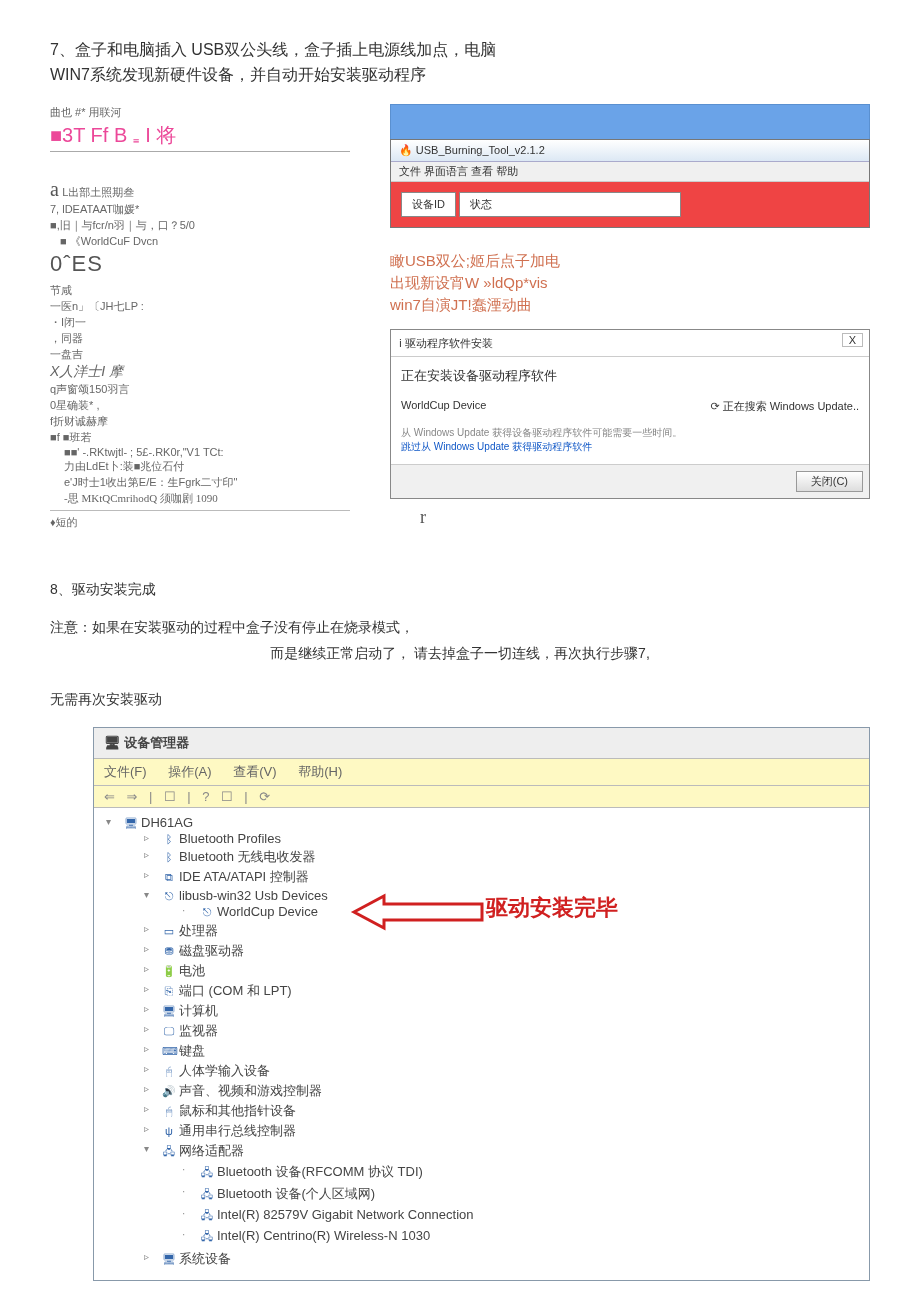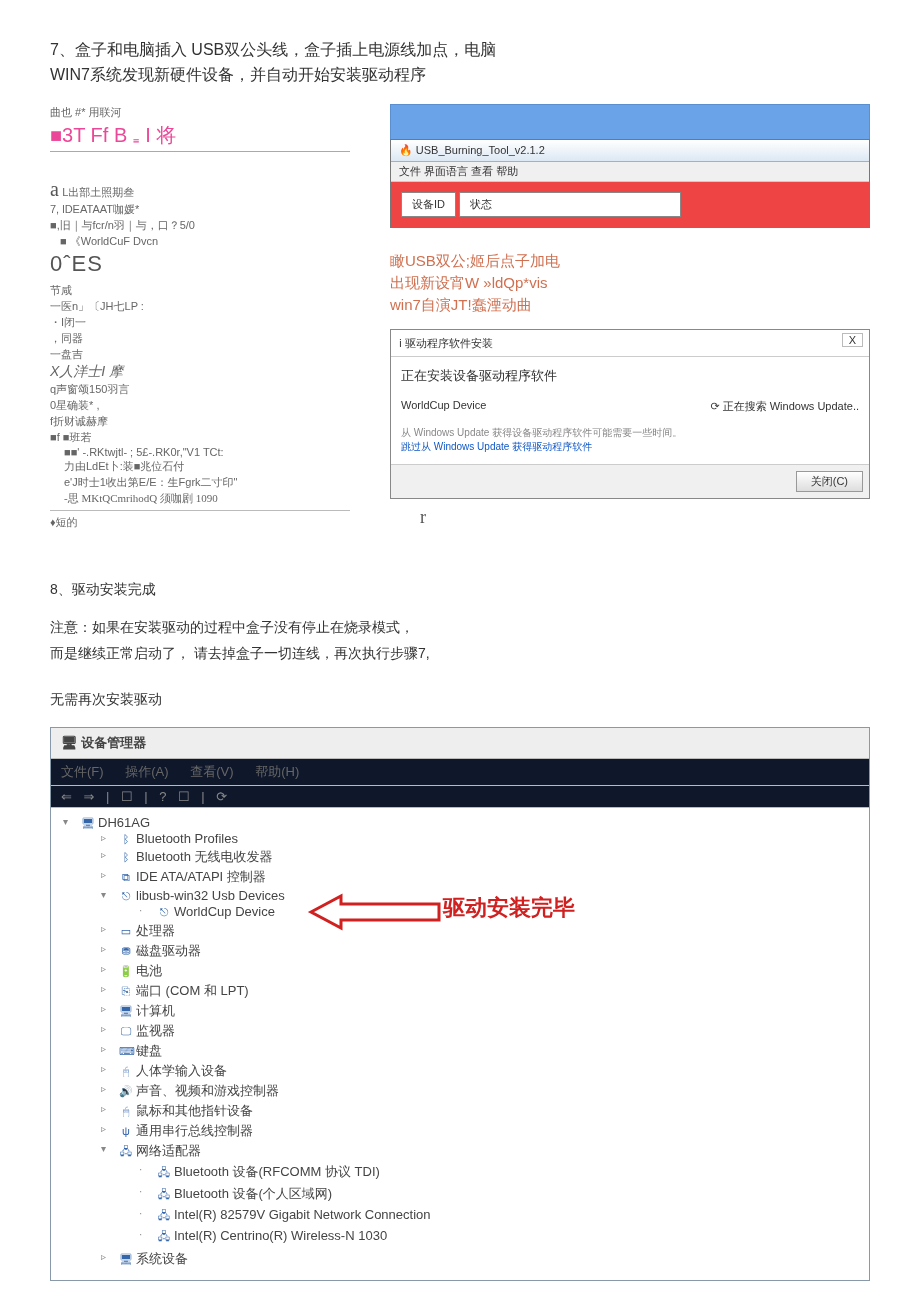--- a/index.html
+++ b/index.html
@@ -29,21 +29,21 @@
   .driver-box { border: 1px solid #888; background: #f4f4f4; margin-top: 14px; font-size: 11px; position: relative; }
   .driver-title { padding: 5px 8px; background: #fff; border-bottom: 1px solid #ccc; }
   .driver-x { position: absolute; top: 3px; right: 6px; border:1px solid #bbb; padding:0 6px; background:#fff; font-size:11px;}
   .driver-inner { padding: 10px; background: #fff; }
   .light { color: #888; font-size: 10px; }
   .link { color: #1158c7; font-size: 10px; }
   .btn { display:inline-block; border:1px solid #999; background: linear-gradient(#fff,#ddd); padding: 2px 14px; font-size:11px; border-radius:0;}
   .btn-row { text-align: right; padding: 6px; background:#f0f0f0; border-top:1px solid #ccc;}
   .para { margin: 20px 0 0 0; font-size: 14px; }
   
-  .dm { border: 1px solid #8899aa; margin-top: 18px; background: #0f172a; font-size: 13px; color:#444; position: relative; }
+  .dm { border: 1px solid #8899aa; margin-top: 18px; background: #fef9c3; font-size: 13px; color:#444; position: relative; margin-left: 43px; }
   .dm-title { padding: 6px 10px; font-weight: bold; border-bottom:1px solid #bbb; background:#eee;}
   .dm-menu { padding: 4px 10px; border-bottom:1px solid #bbb; color:#666;}
   .dm-menu span { margin-right: 18px; }
   .dm-tool { padding: 3px 10px; border-bottom:1px solid #bbb; color:#888; letter-spacing:4px;}
   .dm-body { padding: 6px 4px 10px 4px; background: #fff; }
   .tree ul { list-style: none; margin: 0; padding-left: 20px; }
   .tree > ul { padding-left: 8px; }
   .tree li { position: relative; padding: 1px 0 1px 18px; white-space: nowrap;}
   .tree li::before { content:"▹"; position:absolute; left:0; color:#888; font-size:10px; top:2px;}
   .tree li.noexp::before { content:"·"; }
@@ -134,21 +134,21 @@
       <div class="btn-row">
         <span class="btn">关闭(C)</span>
       </div>
     </div>
     <div class="r-mark">r</div>
   </div>
 </div>
 
 <div class="para" style="margin-top:50px;">8、驱动安装完成</div>
 <div class="para">注意：如果在安装驱动的过程中盒子没有停止在烧录模式，</div>
-<div class="para" style="margin-top:8px;">而是继续正常启动了，  请去掉盒子一切连线，再次执行步骤7,</div>
+<div class="para" style="margin-top:8px;text-align:center;">而是继续正常启动了，  请去掉盒子一切连线，再次执行步骤7,</div>
 <div class="para" style="margin-top:28px;">无需再次安装驱动</div>
 
 <div class="dm">
   <div class="dm-title">
     <span>🖥</span>
     <span>设备管理器</span>
   </div>
   <div class="dm-menu">
     <span>文件(F)</span>
     <span>操作(A)</span>

